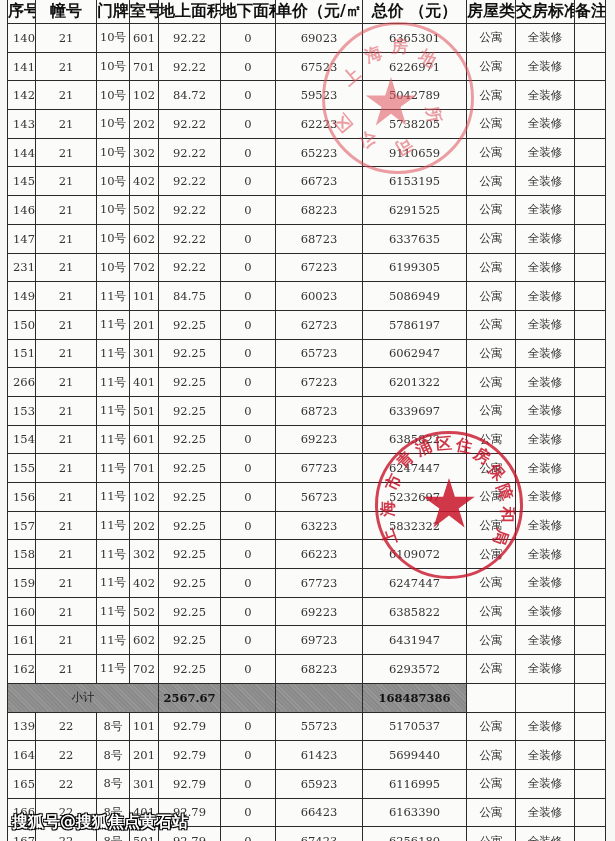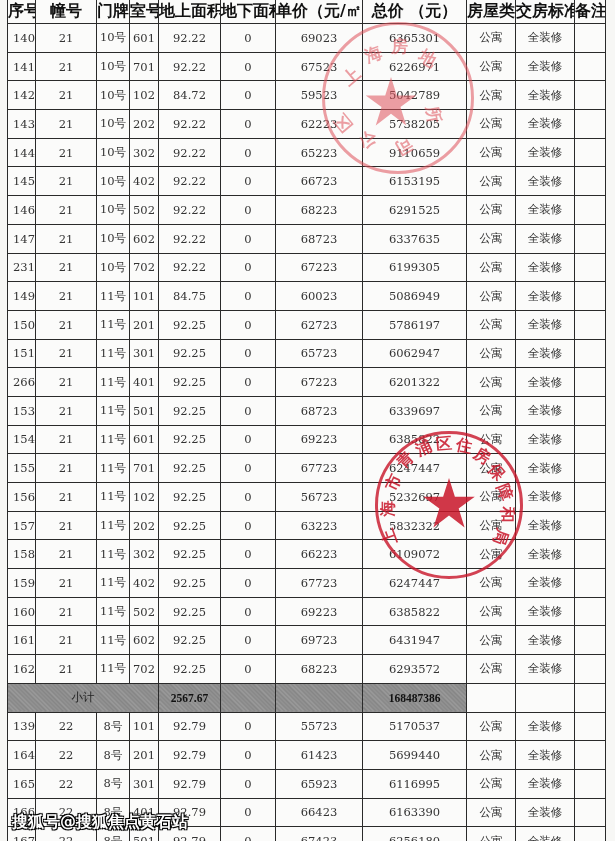--- a/index.html
+++ b/index.html
@@ -35,21 +35,20 @@
   table.grid td {
     height: 27.7px;
     font-size: 11.5px;
     color: #333;
   }
   table.grid td.first { text-align: right; padding-left: 3px; }
   tr.subtotal td.shade {
     background: repeating-linear-gradient(45deg, #8a8a8a 0 1px, #9d9d9d 1px 2px, #858585 2px 3px);
     color: #111;
     font-weight: bold;
-    font-family: Liberation Serif, serif;
   }
   tr.subtotal td.shade.lbl { font-weight: normal; color: #222; }
   .stamp {
     position: absolute; border-radius: 50%;
     pointer-events: none;
   }
   .stamp1 {
     left: 322px; top: 22px; width: 146px; height: 146px;
     border: 3px solid rgba(222, 80, 90, 0.55);
   }

